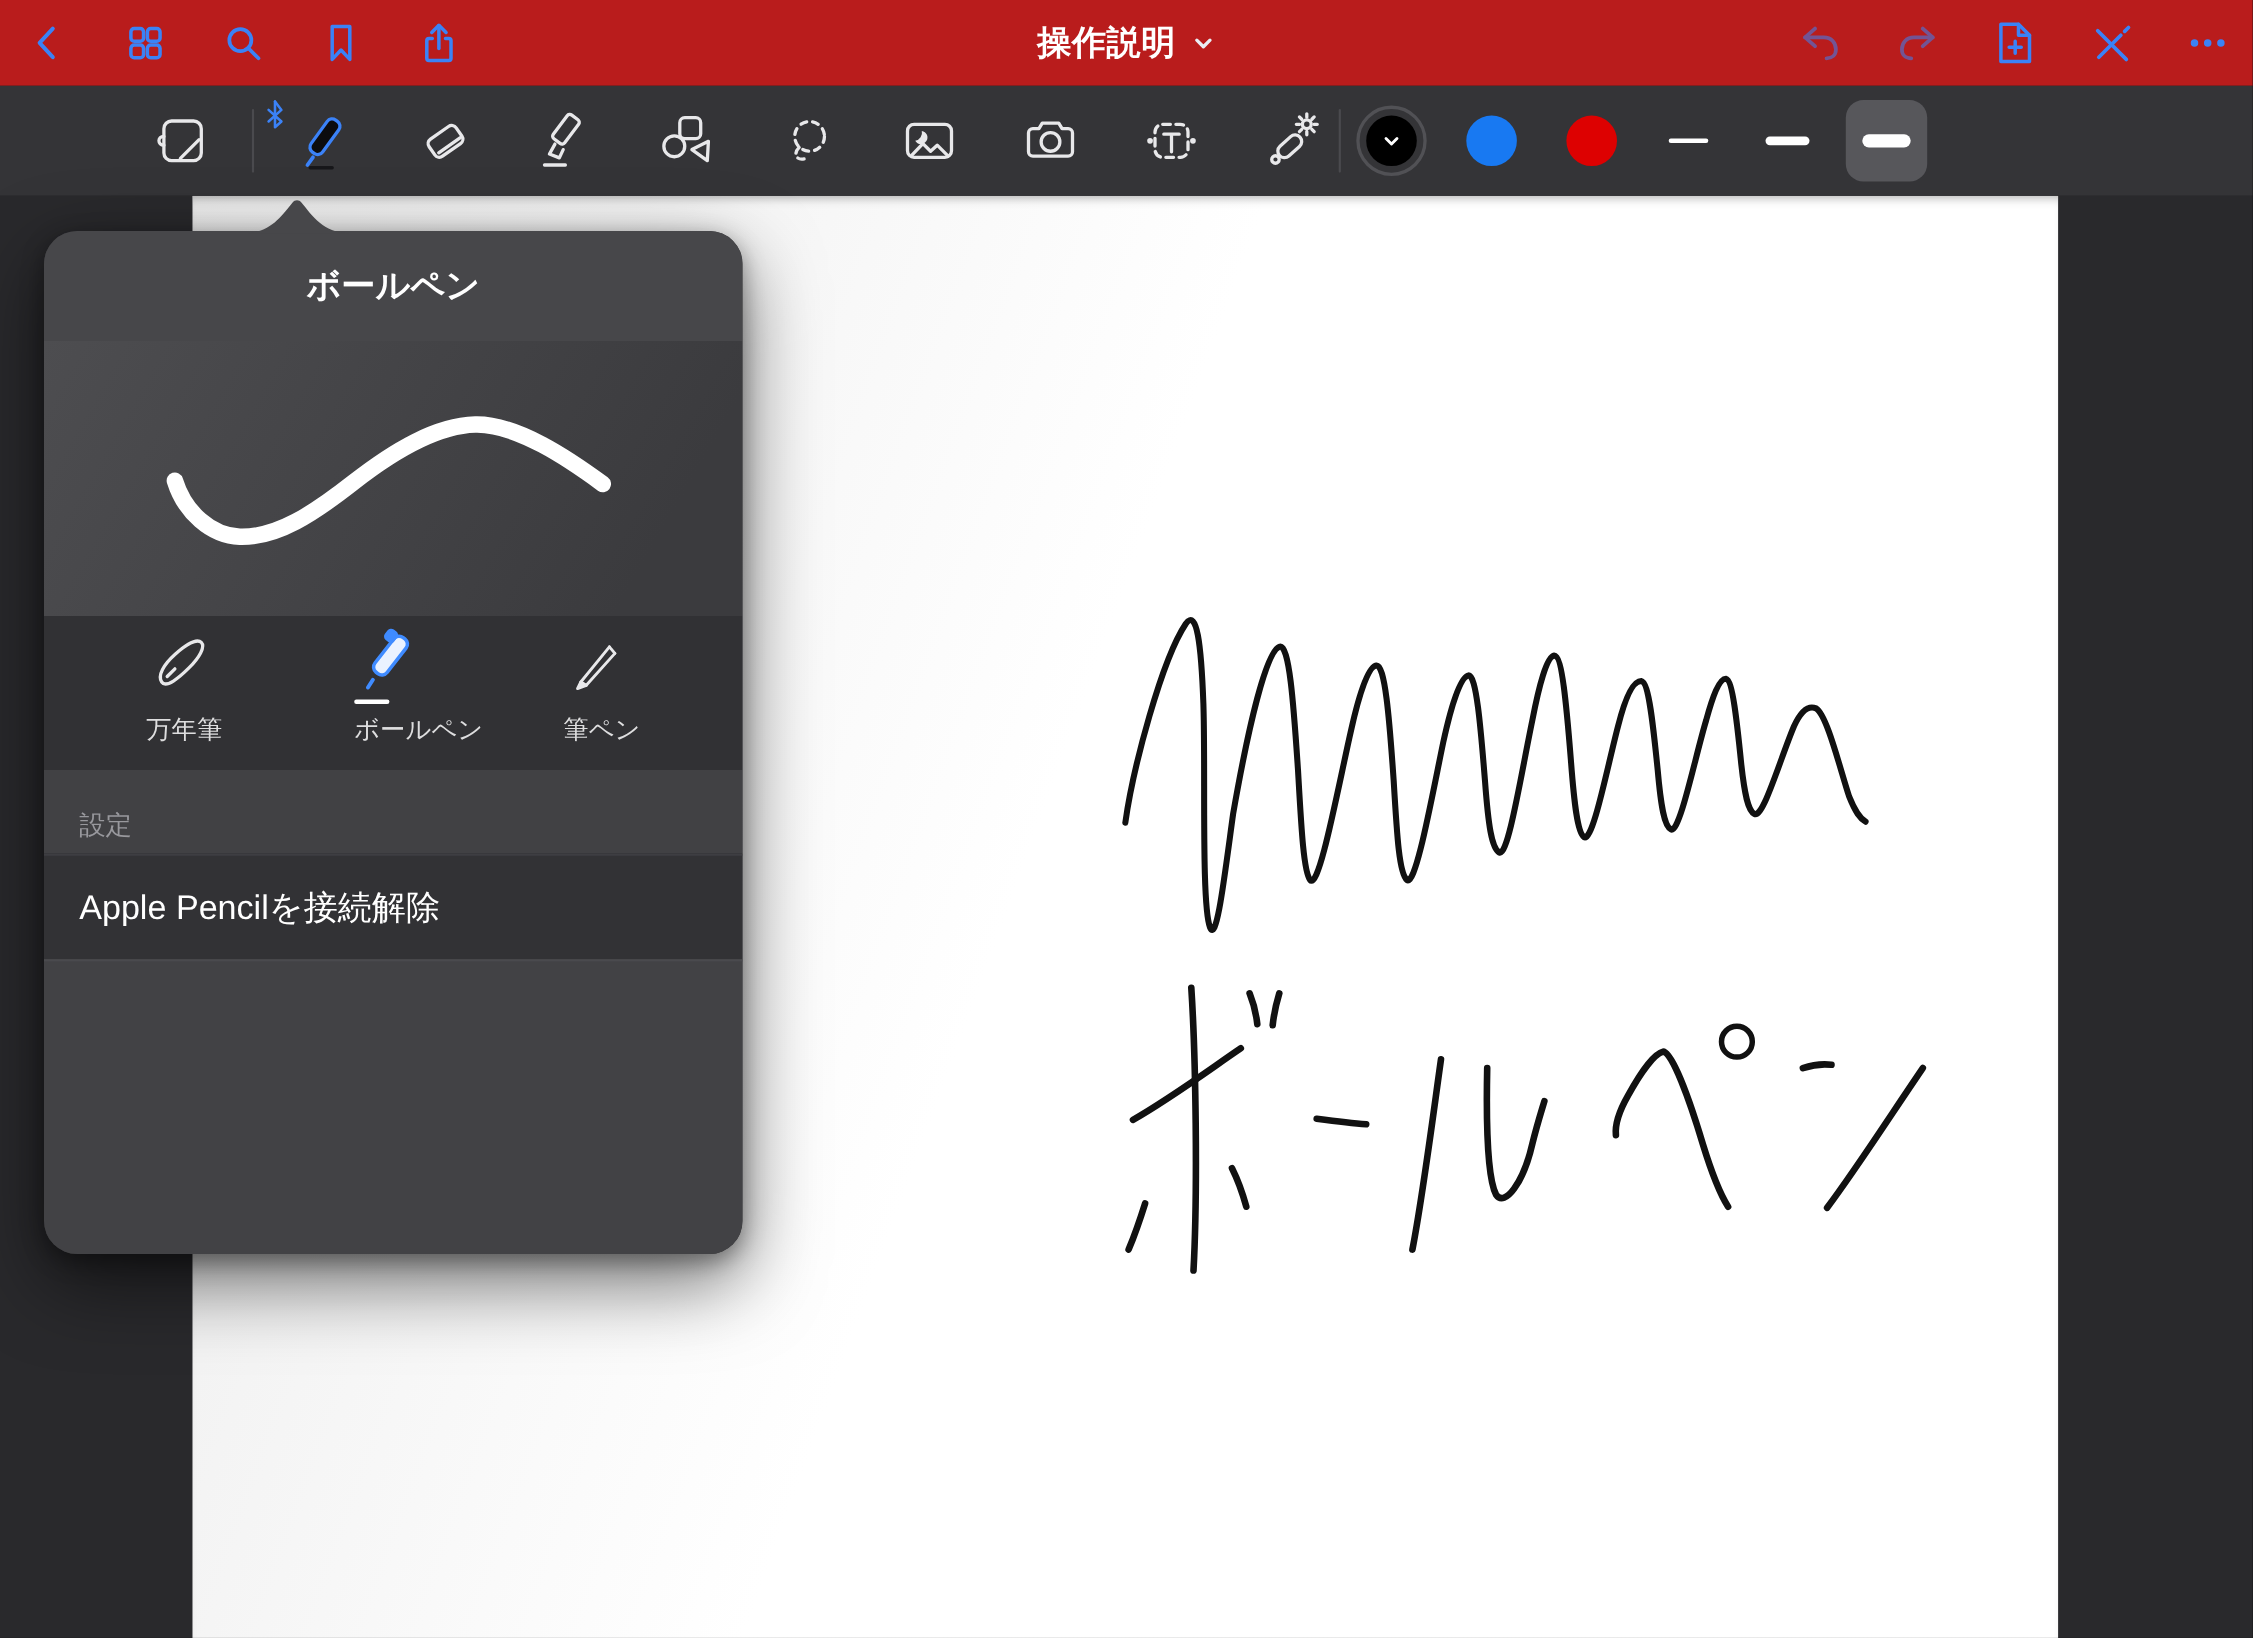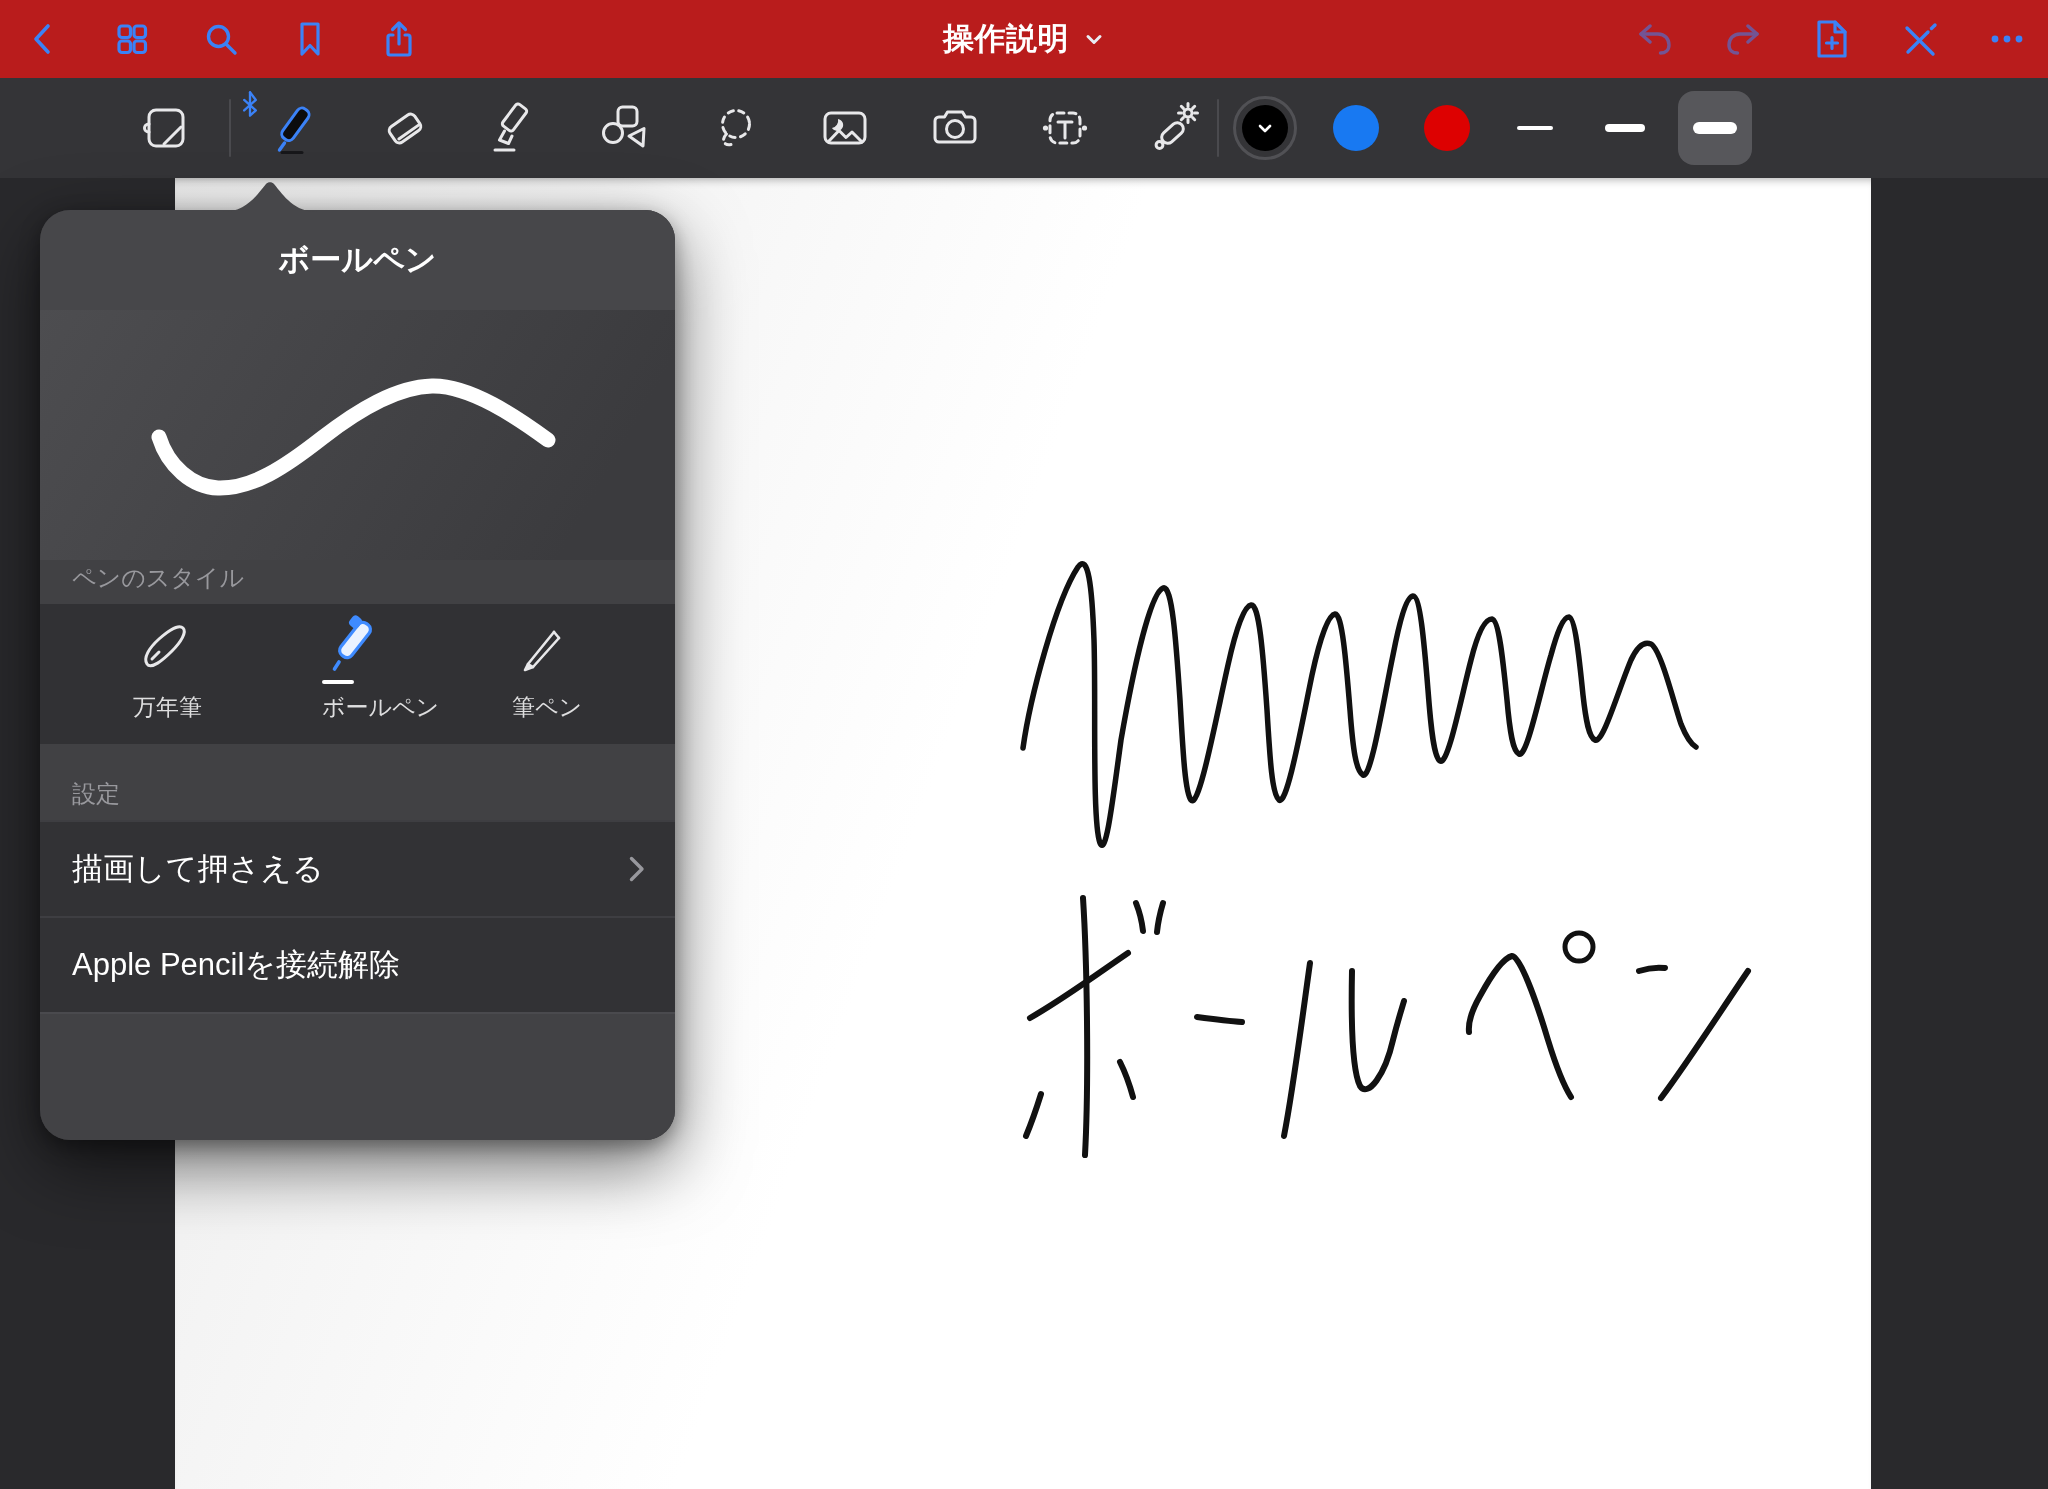--- a/index.html
+++ b/index.html
@@ -309,21 +309,20 @@
 
   <div class="popup">
     <div class="pp-title">ボールペン</div>
 
     <div class="pp-preview">
       <svg width="635" height="250" viewBox="0 0 635 250" fill="none">
         <path d="M119,127 C128,156 152,177 178,178 C212,179 245,157 282,128 C318,100 356,77 392,76 C430,75 478,108 508,130" stroke="#fff" stroke-width="15" stroke-linecap="round"></path>
       </svg>
     </div>
 
-    <div class="pp-label l1">ペンのスタイル</div>
 
     <div class="pp-penrow">
       <div class="pen-item" style="left:93px;">
         <svg width="64" height="64" viewBox="0 0 64 64" fill="none" stroke="#e8e8ea" stroke-width="3" stroke-linecap="round" stroke-linejoin="round">
             <path d="M14 50 C10 44 16 34 26 25 C36 16 46 10 50 14 C54 18 48 28 39 37 C30 46 18 56 14 50 Z"></path>
             <path d="M19 45 L26 38"></path>
           </svg>
         <div class="under"></div>
         <div class="plabel">万年筆</div>
       </div>
@@ -344,26 +343,19 @@
             <path d="M16 50 L13 56 L21 53 Z" fill="#e8e8ea"></path>
           </svg>
         <div class="under"></div>
         <div class="plabel">筆ペン</div>
       </div>
     </div>
 
     <div class="pp-label l2">設定</div>
 
     <div class="pp-row">
-      <span>描画して押さえる</span>
-      <span class="grow"></span>
-      <svg width="16" height="26" viewBox="0 0 16 26" fill="none" stroke="#98989d" stroke-width="3.4" stroke-linecap="round" stroke-linejoin="round">
-          <path d="M2.5 2.5 L13 13 L2.5 23.5"></path>
-        </svg>
-    </div>
-    <div class="pp-row">
       <span>Apple Pencilを接続解除</span>
     </div>
 
     <div class="pp-footer"></div>
   </div>
 
 </div>
 
 </body></html>

